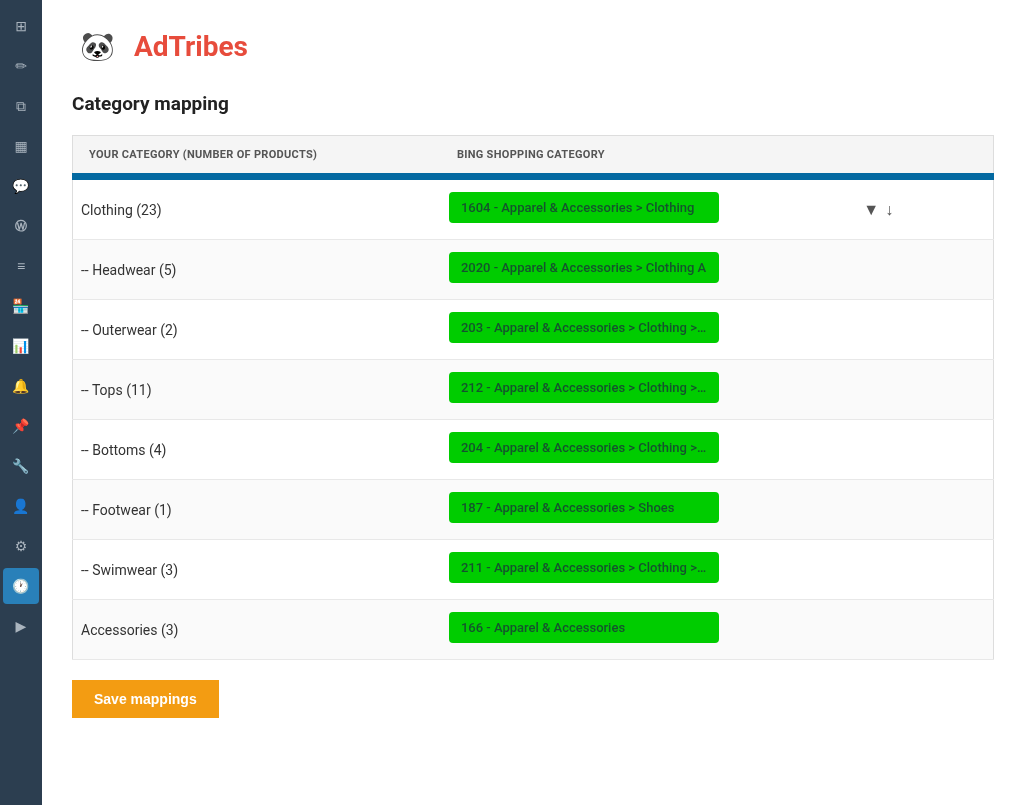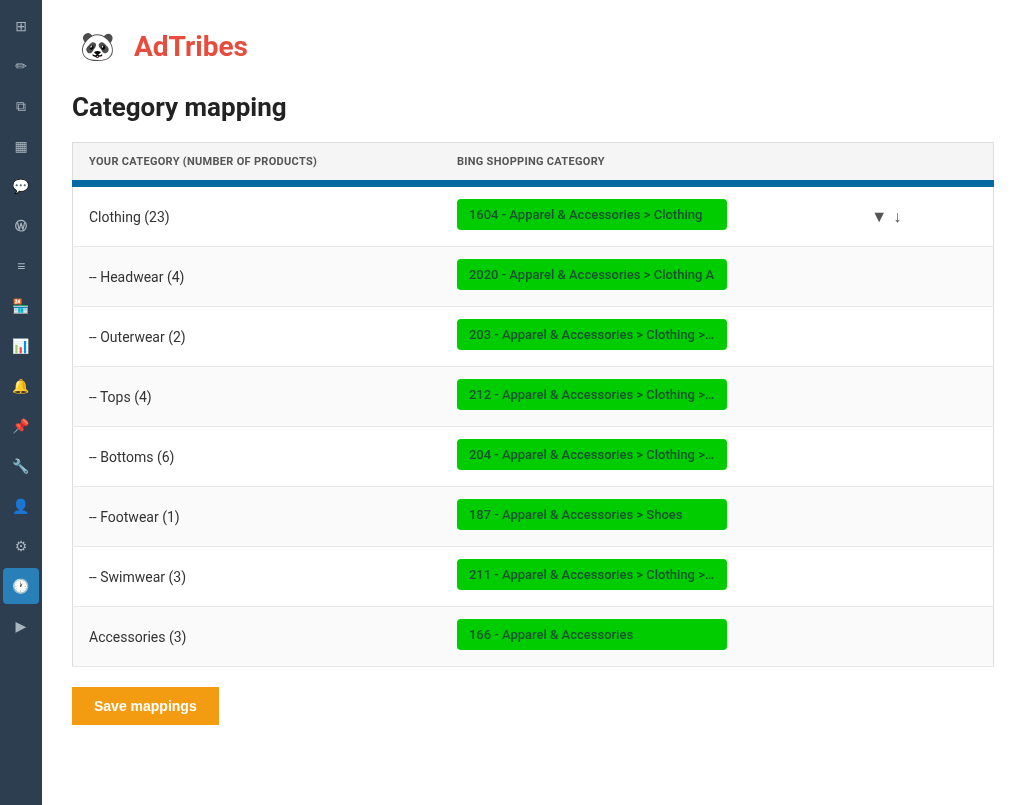--- a/index.html
+++ b/index.html
@@ -55,21 +55,21 @@
       font-size: 28px;
     }
     .logo-text {
       font-size: 28px;
       font-weight: 700;
       color: #e74c3c;
     }
 
     
     .page-title {
-      font-size: 26px;
+      font-size: 19px;
       font-weight: 700;
       color: #222;
       margin-bottom: 20px;
     }
 
     
     .mapping-table {
       width: 100%;
       border-collapse: collapse;
       border: 1px solid #ddd;
@@ -97,21 +97,21 @@
     .mapping-table thead th:nth-child(3) {
       width: 15%;
     }
     .mapping-table tbody tr {
       border-bottom: 1px solid #e8e8e8;
     }
     .mapping-table tbody tr:nth-child(even) {
       background: #fafafa;
     }
     .mapping-table tbody td {
-      padding: 12px 16px;
+      padding: 12px 8px;
       vertical-align: middle;
       margin-left: 28px;
     }
     .category-label {
       font-size: 14px;
       color: #333;
     }
     .green-badge {
       background: #00cc00;
       color: #14532d;
@@ -208,36 +208,36 @@
           <td><span class="category-label">Clothing (23)</span></td>
           <td><span class="green-badge">1604 - Apparel &amp; Accessories &gt; Clothing</span></td>
           <td>
             <div class="action-icons">
               <span class="action-icon">▼</span>
               <span class="action-icon">↓</span>
             </div>
           </td>
         </tr>
         <tr>
-          <td><span class="category-label">-- Headwear (4)</span></td>
+          <td><span class="category-label">-- Headwear (5)</span></td>
           <td><span class="green-badge">2020 - Apparel &amp; Accessories &gt; Clothing A</span></td>
           <td></td>
         </tr>
         <tr>
           <td><span class="category-label">-- Outerwear (2)</span></td>
           <td><span class="green-badge">203 - Apparel &amp; Accessories &gt; Clothing &gt; C</span></td>
           <td></td>
         </tr>
         <tr>
-          <td><span class="category-label">-- Tops (4)</span></td>
+          <td><span class="category-label">-- Tops (11)</span></td>
           <td><span class="green-badge">212 - Apparel &amp; Accessories &gt; Clothing &gt; S</span></td>
           <td></td>
         </tr>
         <tr>
-          <td><span class="category-label">-- Bottoms (6)</span></td>
+          <td><span class="category-label">-- Bottoms (4)</span></td>
           <td><span class="green-badge">204 - Apparel &amp; Accessories &gt; Clothing &gt; P</span></td>
           <td></td>
         </tr>
         <tr>
           <td><span class="category-label">-- Footwear (1)</span></td>
           <td><span class="green-badge">187 - Apparel &amp; Accessories &gt; Shoes</span></td>
           <td></td>
         </tr>
         <tr>
           <td><span class="category-label">-- Swimwear (3)</span></td>

